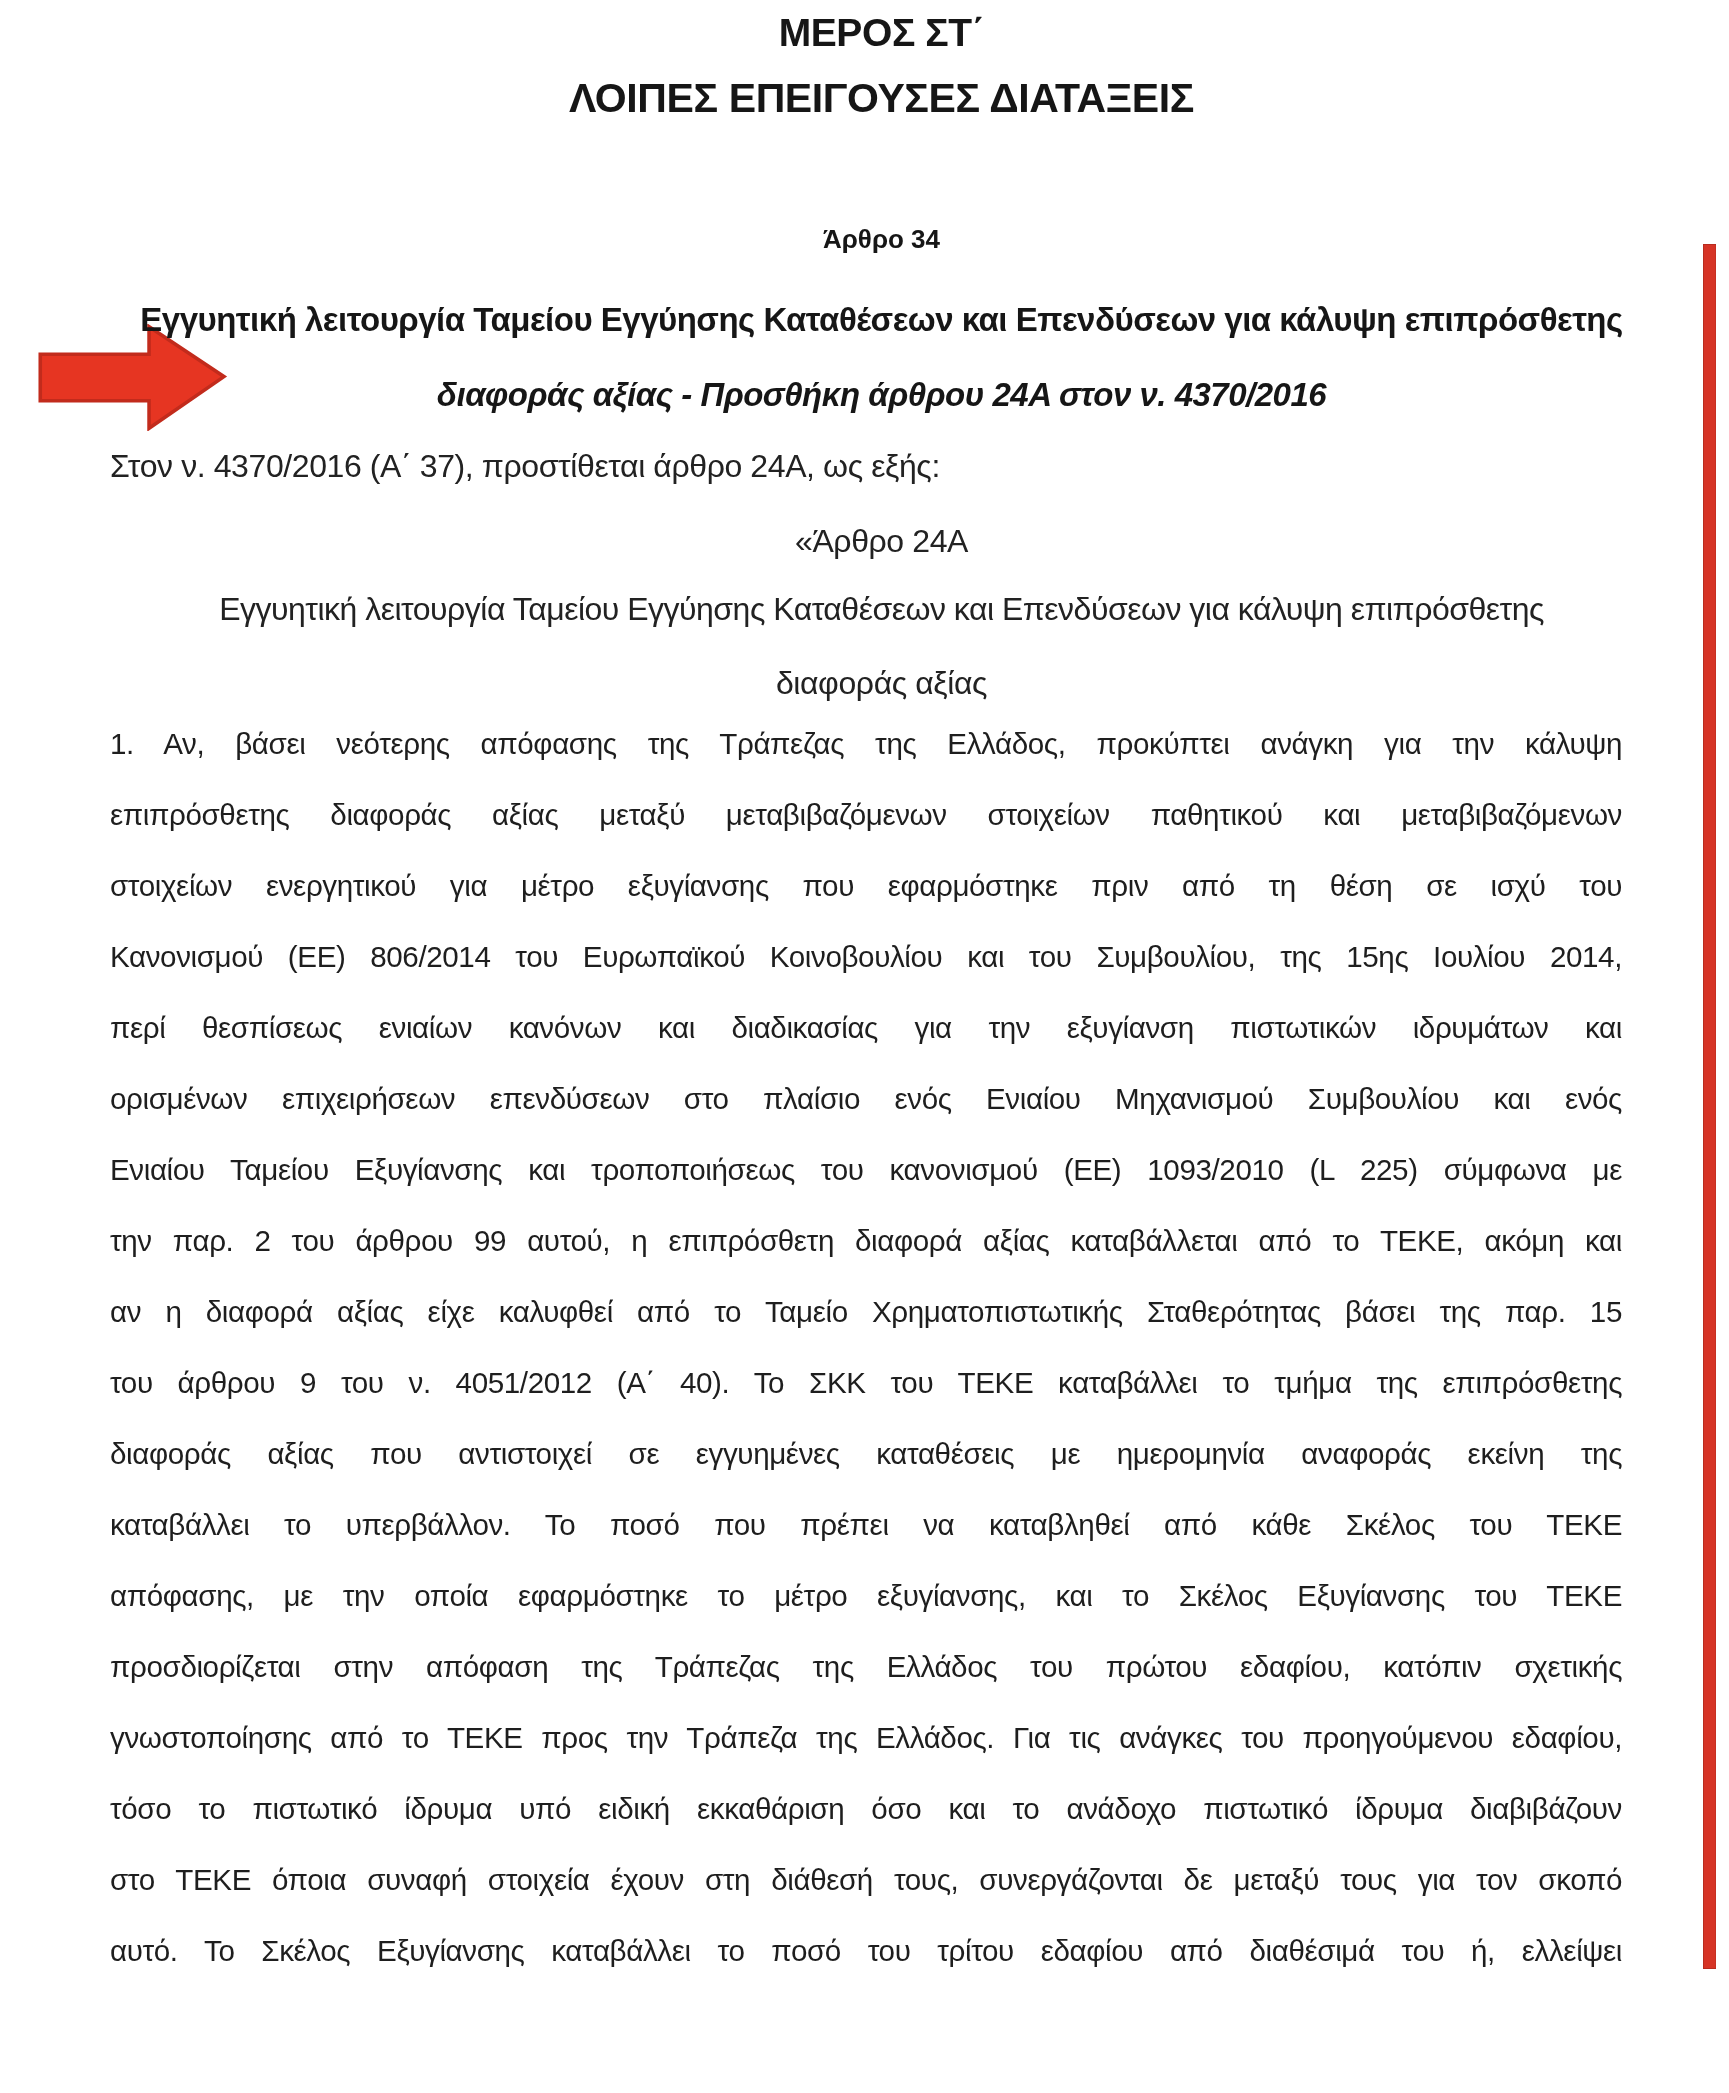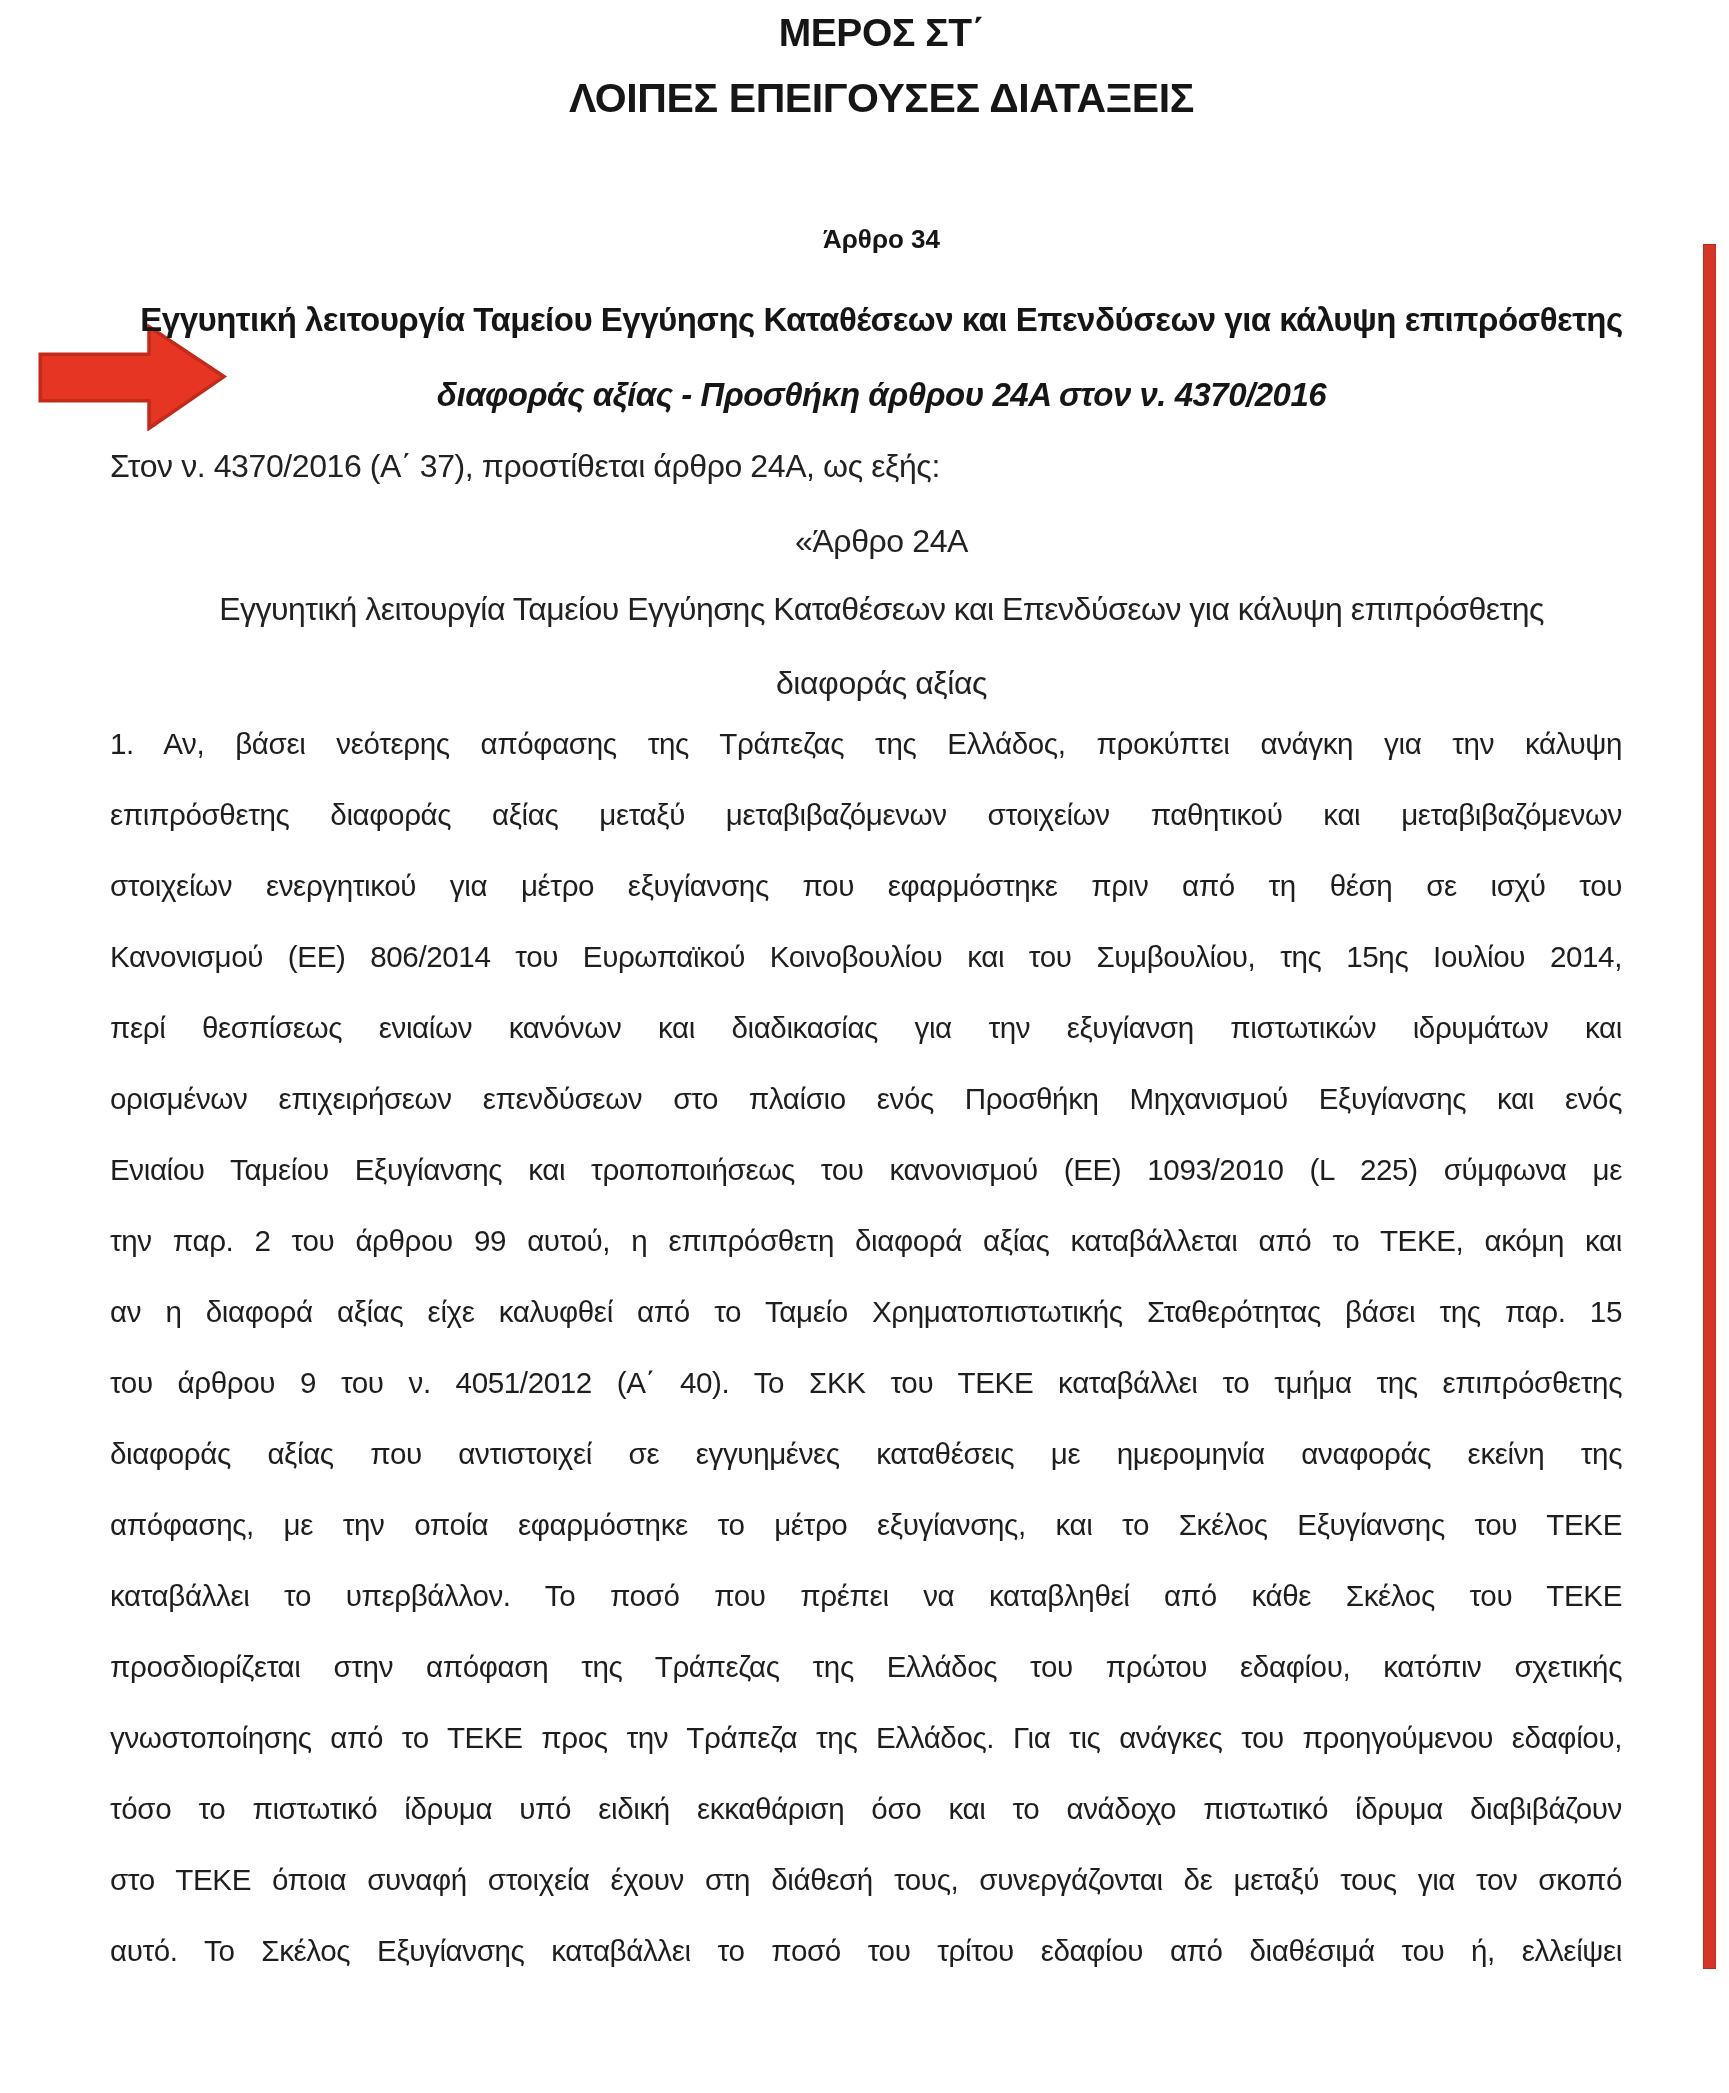--- a/index.html
+++ b/index.html
@@ -93,28 +93,28 @@
   <div class="abs center quoted-article">«Άρθρο 24Α</div>
   <div class="abs center quoted-title-1">Εγγυητική λειτουργία Ταμείου Εγγύησης Καταθέσεων και Επενδύσεων για κάλυψη επιπρόσθετης</div>
   <div class="abs center quoted-title-2">διαφοράς αξίας</div>
 
   <div class="body-text">
     <span class="jline">1. Αν, βάσει νεότερης απόφασης της Τράπεζας της Ελλάδος, προκύπτει ανάγκη για την κάλυψη</span>
     <span class="jline">επιπρόσθετης διαφοράς αξίας μεταξύ μεταβιβαζόμενων στοιχείων παθητικού και μεταβιβαζόμενων</span>
     <span class="jline">στοιχείων ενεργητικού για μέτρο εξυγίανσης που εφαρμόστηκε πριν από τη θέση σε ισχύ του</span>
     <span class="jline">Κανονισμού (ΕΕ) 806/2014 του Ευρωπαϊκού Κοινοβουλίου και του Συμβουλίου, της 15ης Ιουλίου 2014,</span>
     <span class="jline">περί θεσπίσεως ενιαίων κανόνων και διαδικασίας για την εξυγίανση πιστωτικών ιδρυμάτων και</span>
-    <span class="jline">ορισμένων επιχειρήσεων επενδύσεων στο πλαίσιο ενός Προσθήκη Μηχανισμού Εξυγίανσης και ενός</span>
+    <span class="jline">ορισμένων επιχειρήσεων επενδύσεων στο πλαίσιο ενός Ενιαίου Μηχανισμού Συμβουλίου και ενός</span>
     <span class="jline">Ενιαίου Ταμείου Εξυγίανσης και τροποποιήσεως του κανονισμού (ΕΕ) 1093/2010 (L 225) σύμφωνα με</span>
     <span class="jline">την παρ. 2 του άρθρου 99 αυτού, η επιπρόσθετη διαφορά αξίας καταβάλλεται από το ΤΕΚΕ, ακόμη και</span>
     <span class="jline">αν η διαφορά αξίας είχε καλυφθεί από το Ταμείο Χρηματοπιστωτικής Σταθερότητας βάσει της παρ. 15</span>
     <span class="jline">του άρθρου 9 του ν. 4051/2012 (Α΄ 40). Το ΣΚΚ του ΤΕΚΕ καταβάλλει το τμήμα της επιπρόσθετης</span>
     <span class="jline">διαφοράς αξίας που αντιστοιχεί σε εγγυημένες καταθέσεις με ημερομηνία αναφοράς εκείνη της</span>
+    <span class="jline">καταβάλλει το υπερβάλλον. Το ποσό που πρέπει να καταβληθεί από κάθε Σκέλος του ΤΕΚΕ</span>
     <span class="jline">απόφασης, με την οποία εφαρμόστηκε το μέτρο εξυγίανσης, και το Σκέλος Εξυγίανσης του ΤΕΚΕ</span>
-    <span class="jline">καταβάλλει το υπερβάλλον. Το ποσό που πρέπει να καταβληθεί από κάθε Σκέλος του ΤΕΚΕ</span>
     <span class="jline">προσδιορίζεται στην απόφαση της Τράπεζας της Ελλάδος του πρώτου εδαφίου, κατόπιν σχετικής</span>
     <span class="jline">γνωστοποίησης από το ΤΕΚΕ προς την Τράπεζα της Ελλάδος. Για τις ανάγκες του προηγούμενου εδαφίου,</span>
     <span class="jline">τόσο το πιστωτικό ίδρυμα υπό ειδική εκκαθάριση όσο και το ανάδοχο πιστωτικό ίδρυμα διαβιβάζουν</span>
     <span class="jline">στο ΤΕΚΕ όποια συναφή στοιχεία έχουν στη διάθεσή τους, συνεργάζονται δε μεταξύ τους για τον σκοπό</span>
     <span class="jline">αυτό. Το Σκέλος Εξυγίανσης καταβάλλει το ποσό του τρίτου εδαφίου από διαθέσιμά του ή, ελλείψει</span>
   </div>
 
 </div>
 
 

